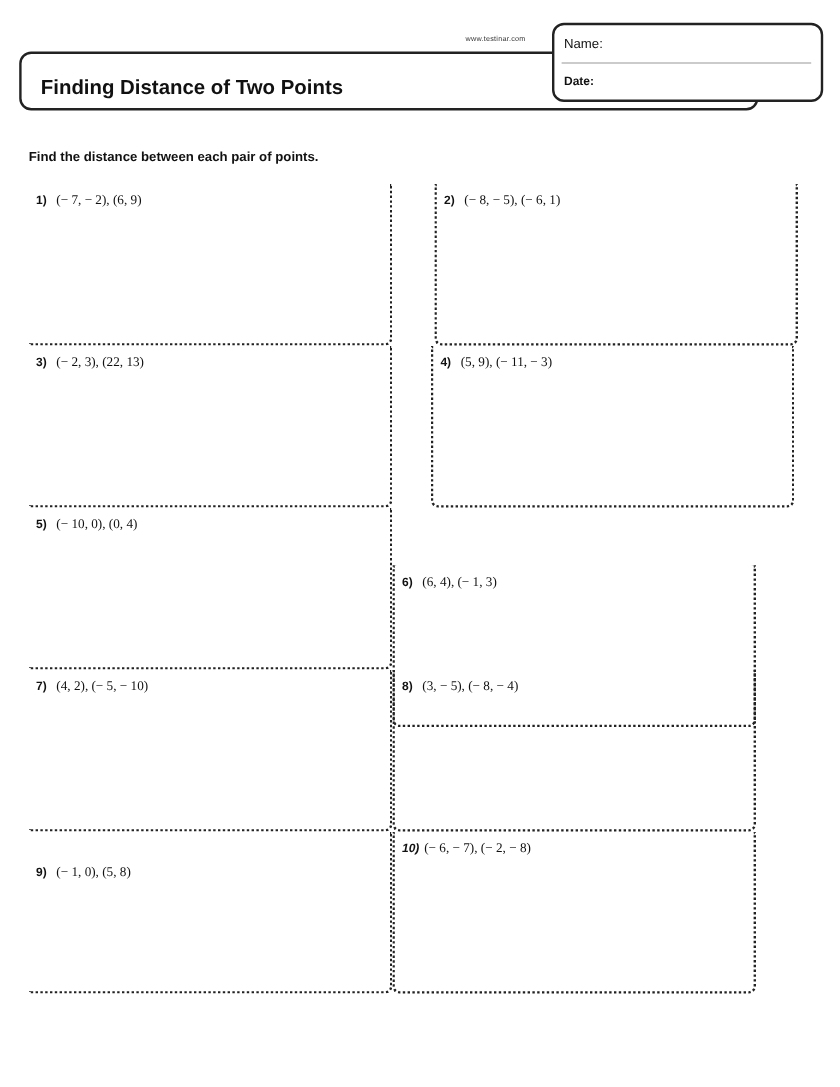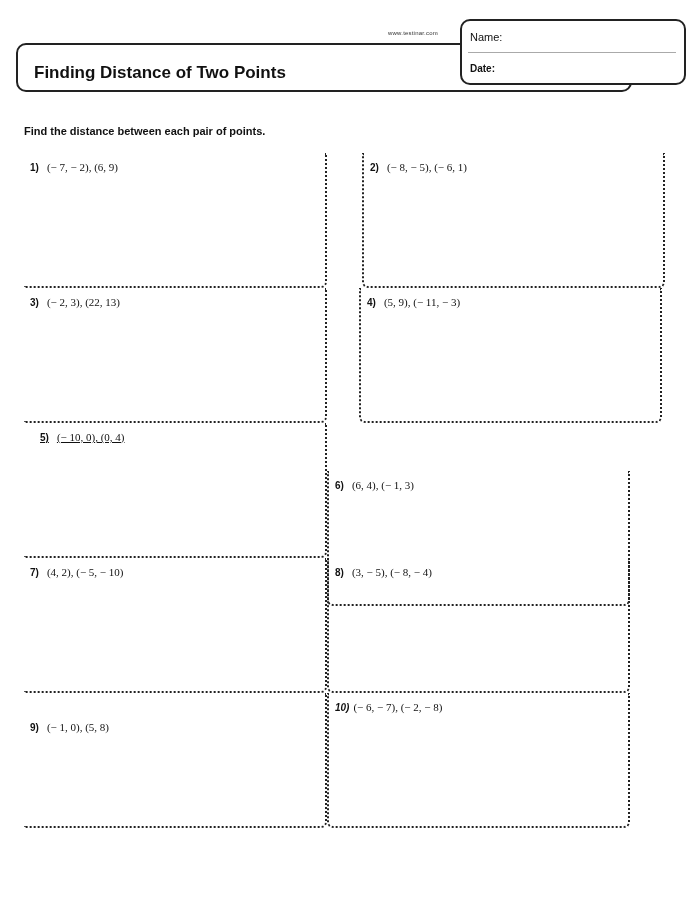--- a/index.html
+++ b/index.html
@@ -38,21 +38,21 @@
   <div class="cell right" style="left:319px;top:0;margin-left:19px;">
     <div class="q" style="left:6px;"><span class="num">2)</span><span>(− 8, − 5), (− 6, 1)</span></div>
   </div>
   <div class="cell left" style="left:0;top:135px;text-align:center;">
     <div class="q" style="left:6px;"><span class="num">3)</span><span>(− 2, 3), (22, 13)</span></div>
   </div>
   <div class="cell right" style="left:303px;top:135px;margin-left:32px;">
     <div class="q" style="left:6px;"><span class="num">4)</span><span>(5, 9), (− 11, − 3)</span></div>
   </div>
   <div class="cell left" style="left:0;top:270px;">
-    <div class="q" style="left:16px;text-decoration:underline;"><span class="num">5)</span><span>(− 10, 0), (0, 4)</span></div>
+    <div class="q" style="left:6px;"><span class="num">5)</span><span>(− 10, 0), (0, 4)</span></div>
   </div>
   <div class="cell right" style="left:303px;top:270px;margin-top:48px;">
     <div class="q" style="left:6px;"><span class="num">6)</span><span>(6, 4), (− 1, 3)</span></div>
   </div>
   <div class="cell left" style="left:0;top:405px;">
     <div class="q" style="left:6px;"><span class="num">7)</span><span>(4, 2), (− 5, − 10)</span></div>
   </div>
   <div class="cell right" style="left:303px;top:405px;">
     <div class="q" style="left:6px;"><span class="num">8)</span><span>(3, − 5), (− 8, − 4)</span></div>
   </div>

